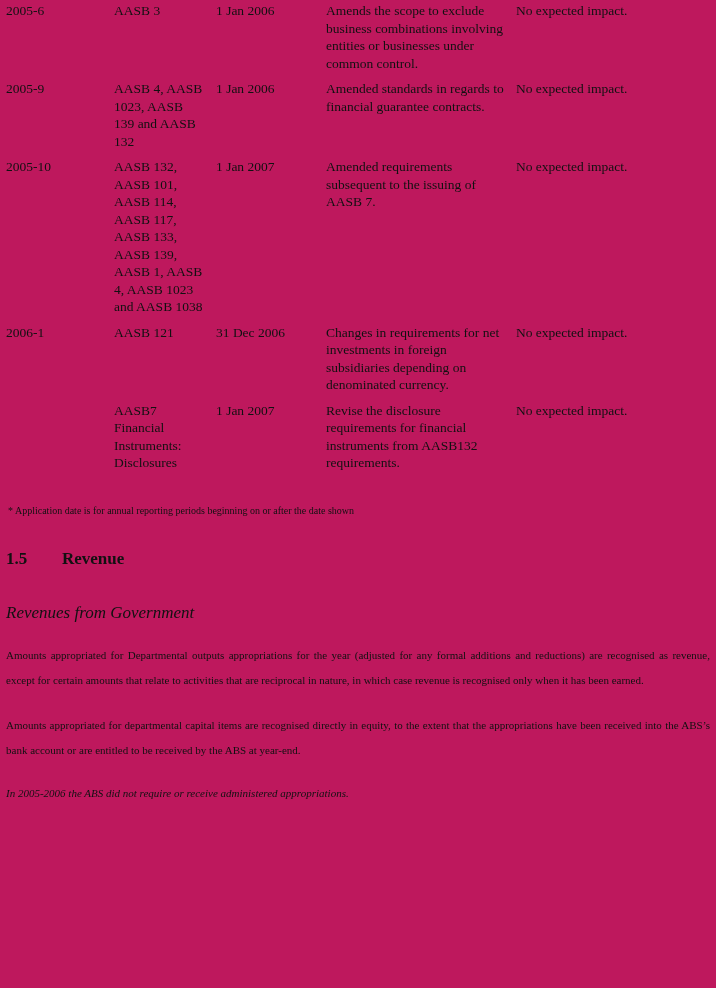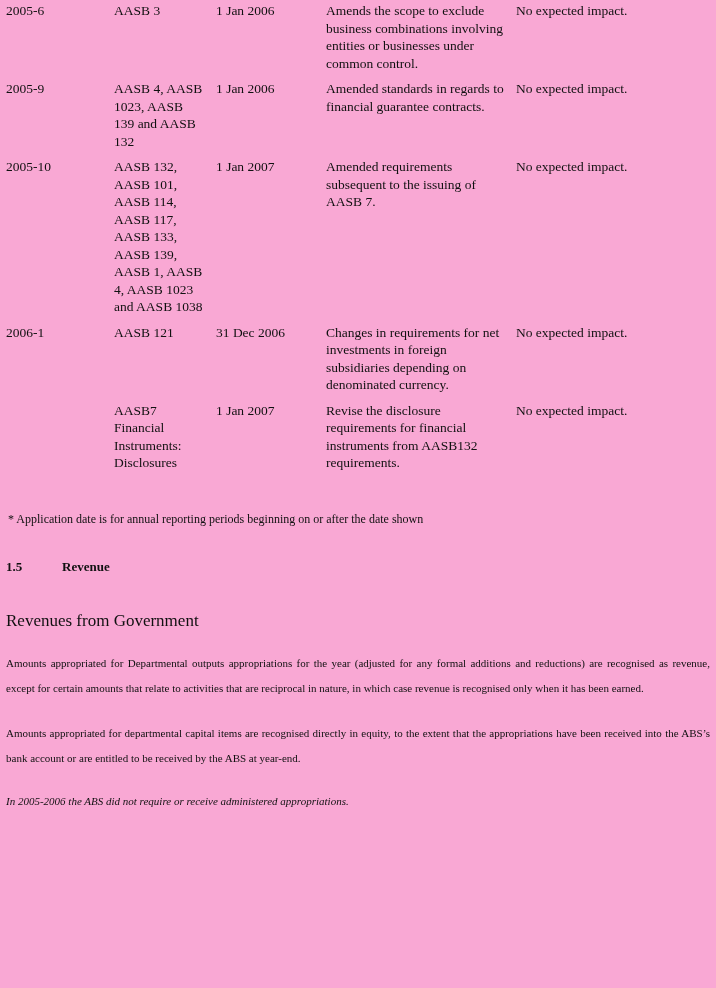--- a/index.html
+++ b/index.html
@@ -4,57 +4,58 @@
 <style>
   html, body {
     margin: 0;
     padding: 0;
     background: #ffffff;
   }
   .page {
     position: relative;
     width: 716px;
     height: 988px;
-    background: #f9a8d4;
+    background: #be185d;
     color: #111111;
     font-family: "Liberation Serif", "DejaVu Serif", serif;
     box-sizing: border-box;
     padding: 2px 6px 0 6px;
     overflow: hidden;
   }
   table.standards-table {
     border-collapse: collapse;
     table-layout: fixed;
     width: 704px;
     font-size: 13.5px;
     line-height: 17.5px;
   }
   table.standards-table td {
     vertical-align: top;
     padding: 0 10px 8px 0;
     word-wrap: break-word;
   }
   .footnote {
-    margin: 30px 0 0 2px;
-    font-size: 12px;
+    margin: 22px 0 0 2px;
+    font-size: 10px;
     line-height: 18px;
   }
   .section-heading {
     margin: 28px 0 0 0;
-    font-size: 13px;
+    font-size: 17px;
     font-weight: bold;
     line-height: 22px;
   }
   .section-heading .num {
     display: inline-block;
     width: 56px;
   }
   .subheading {
     margin: 32px 0 0 0;
     font-size: 17px;
+    font-style: italic;
     line-height: 21px;
   }
   .body-para {
     margin: 20px 0 0 0;
     font-size: 11px;
     line-height: 25px;
     text-align: justify;
   }
   .body-para.last {
     margin-top: 18px;

